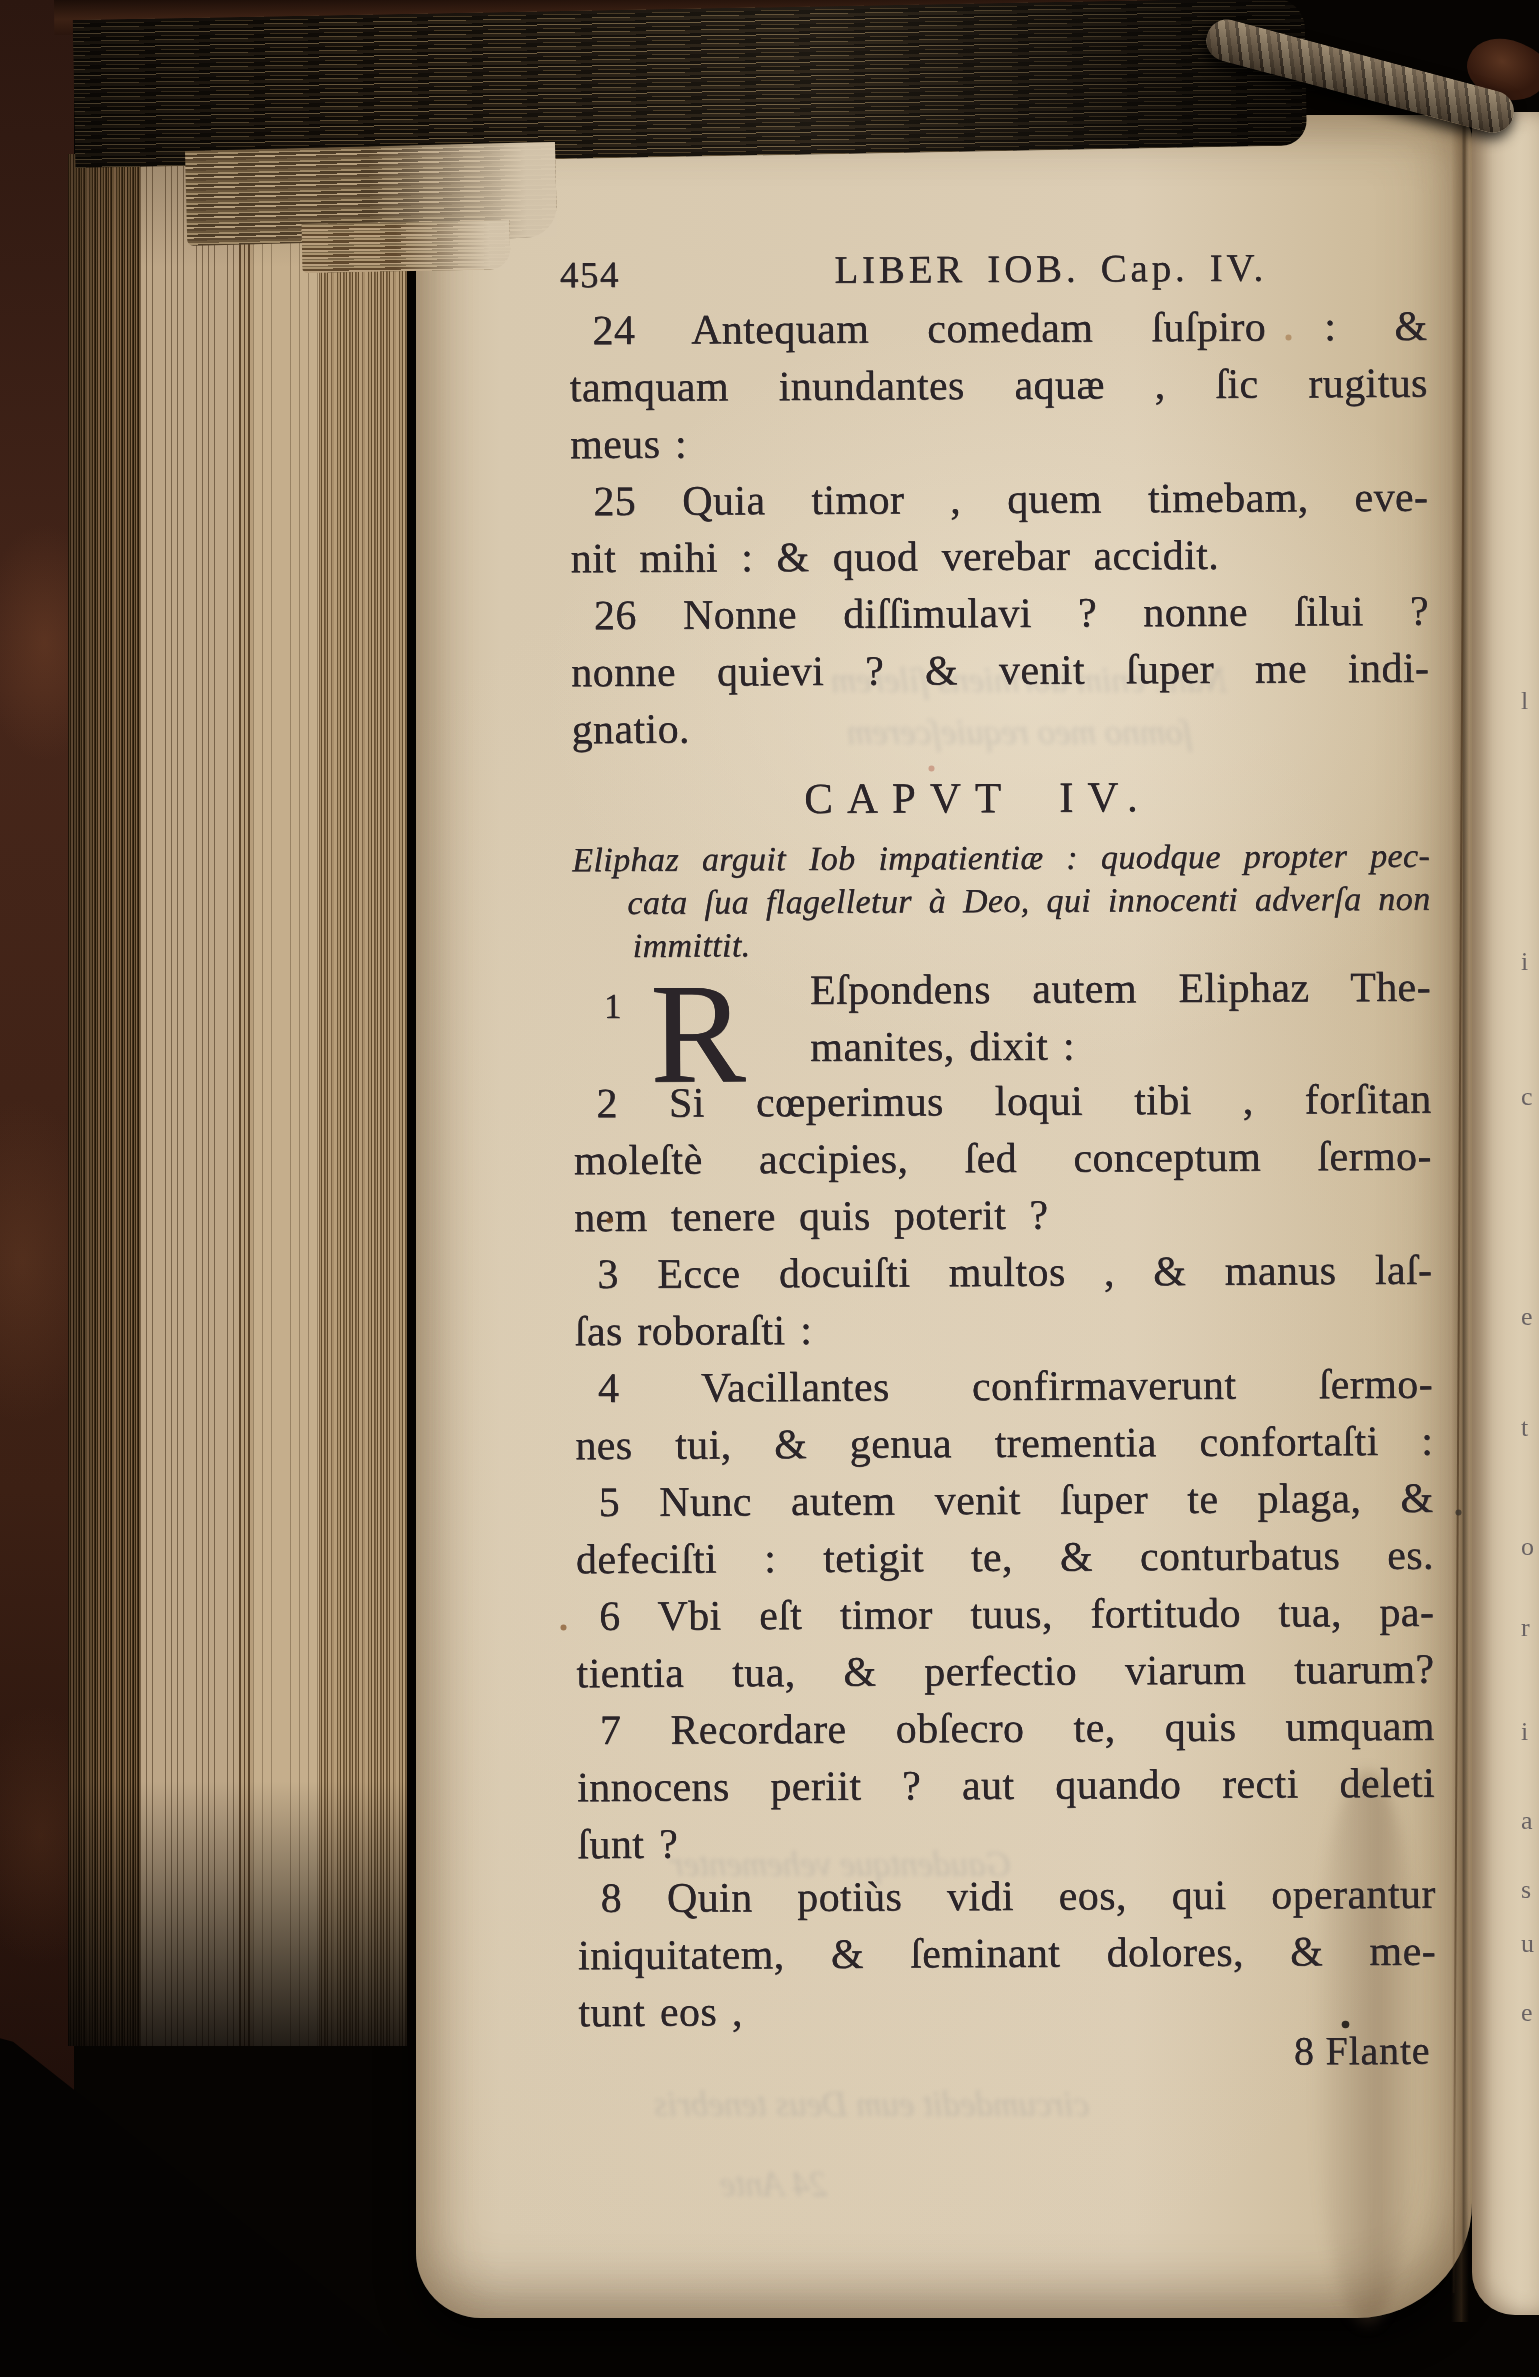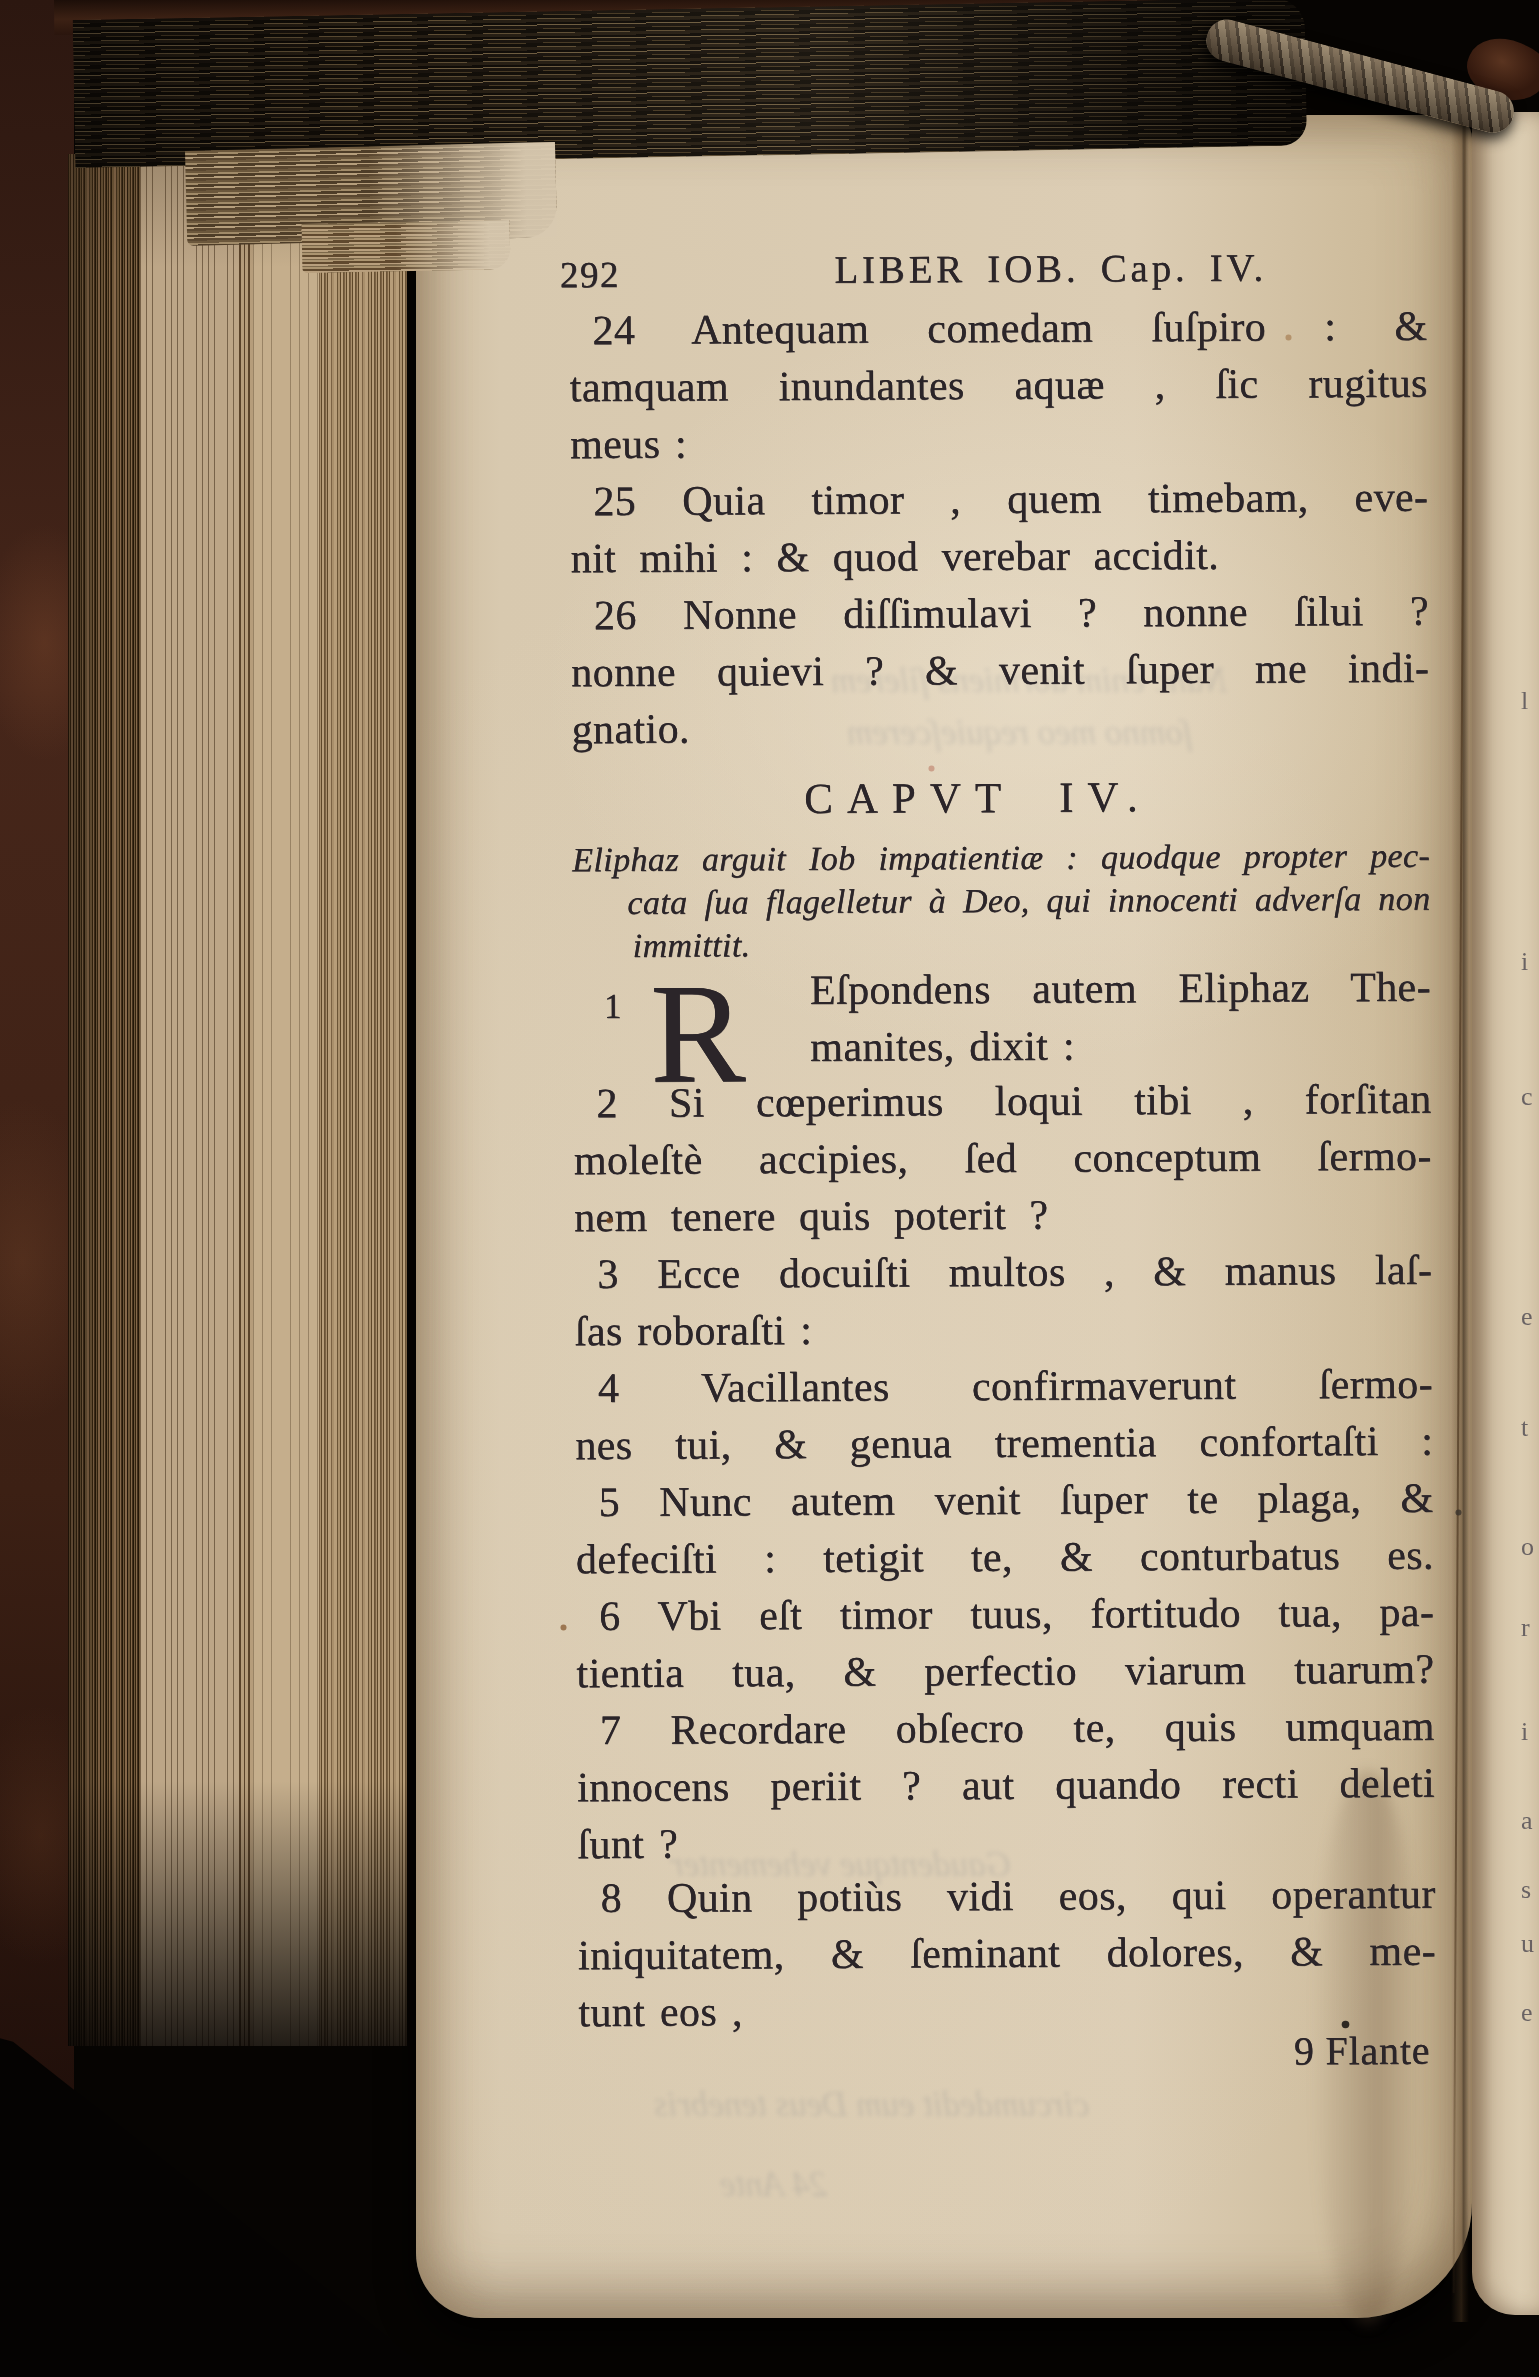--- a/index.html
+++ b/index.html
@@ -213,21 +213,21 @@
 
 <span class="ghost" style="left:831px;top:661px">Nunc enim dormiens ſilerem</span>
 <span class="ghost" style="left:847px;top:713px">ſomno meo requieſcerem</span>
 <span class="ghost" style="left:670px;top:1845px">Gaudentque vehementer</span>
 <span class="ghost" style="left:654px;top:2085px">circumdedit eum Deus tenebris</span>
 <span class="ghost" style="left:720px;top:2165px">24 Ante</span>
 
 <div class="textblock">
 
   <div class="header-row">
-    <span class="folio">292</span>
+    <span class="folio">454</span>
     <span class="running-header">LIBER IOB. Cap. IV.</span>
   </div>
 
   <p class="verse" style="top:300px">
     <span class="line j first">24 Antequam comedam ſuſpiro : &amp;</span>
     <span class="line j">tamquam inundantes aquæ , ſic rugitus</span>
     <span class="line s">meus :</span>
   </p>
 
   <p class="verse" style="top:471px">
@@ -288,20 +288,20 @@
     <span class="line s">ſunt ?</span>
   </p>
 
   <p class="verse" style="top:1868px">
     <span class="line j first">8 Quin potiùs vidi eos, qui operantur</span>
     <span class="line j">iniquitatem, &amp; ſeminant dolores, &amp; me-</span>
     <span class="line s">tunt eos ,</span>
   </p>
 
   <div class="catchword-row">
-    <span>9 Flante</span>
+    <span>8 Flante</span>
   </div>
 
 </div>
 
 <div class="shadow-bl"></div>
 <div class="specks"></div>
 
 
 </body></html>

